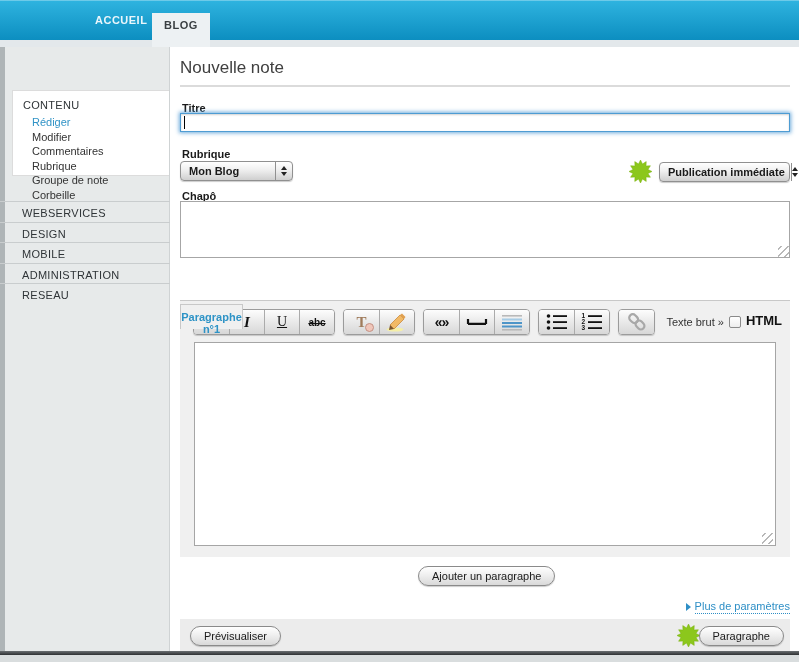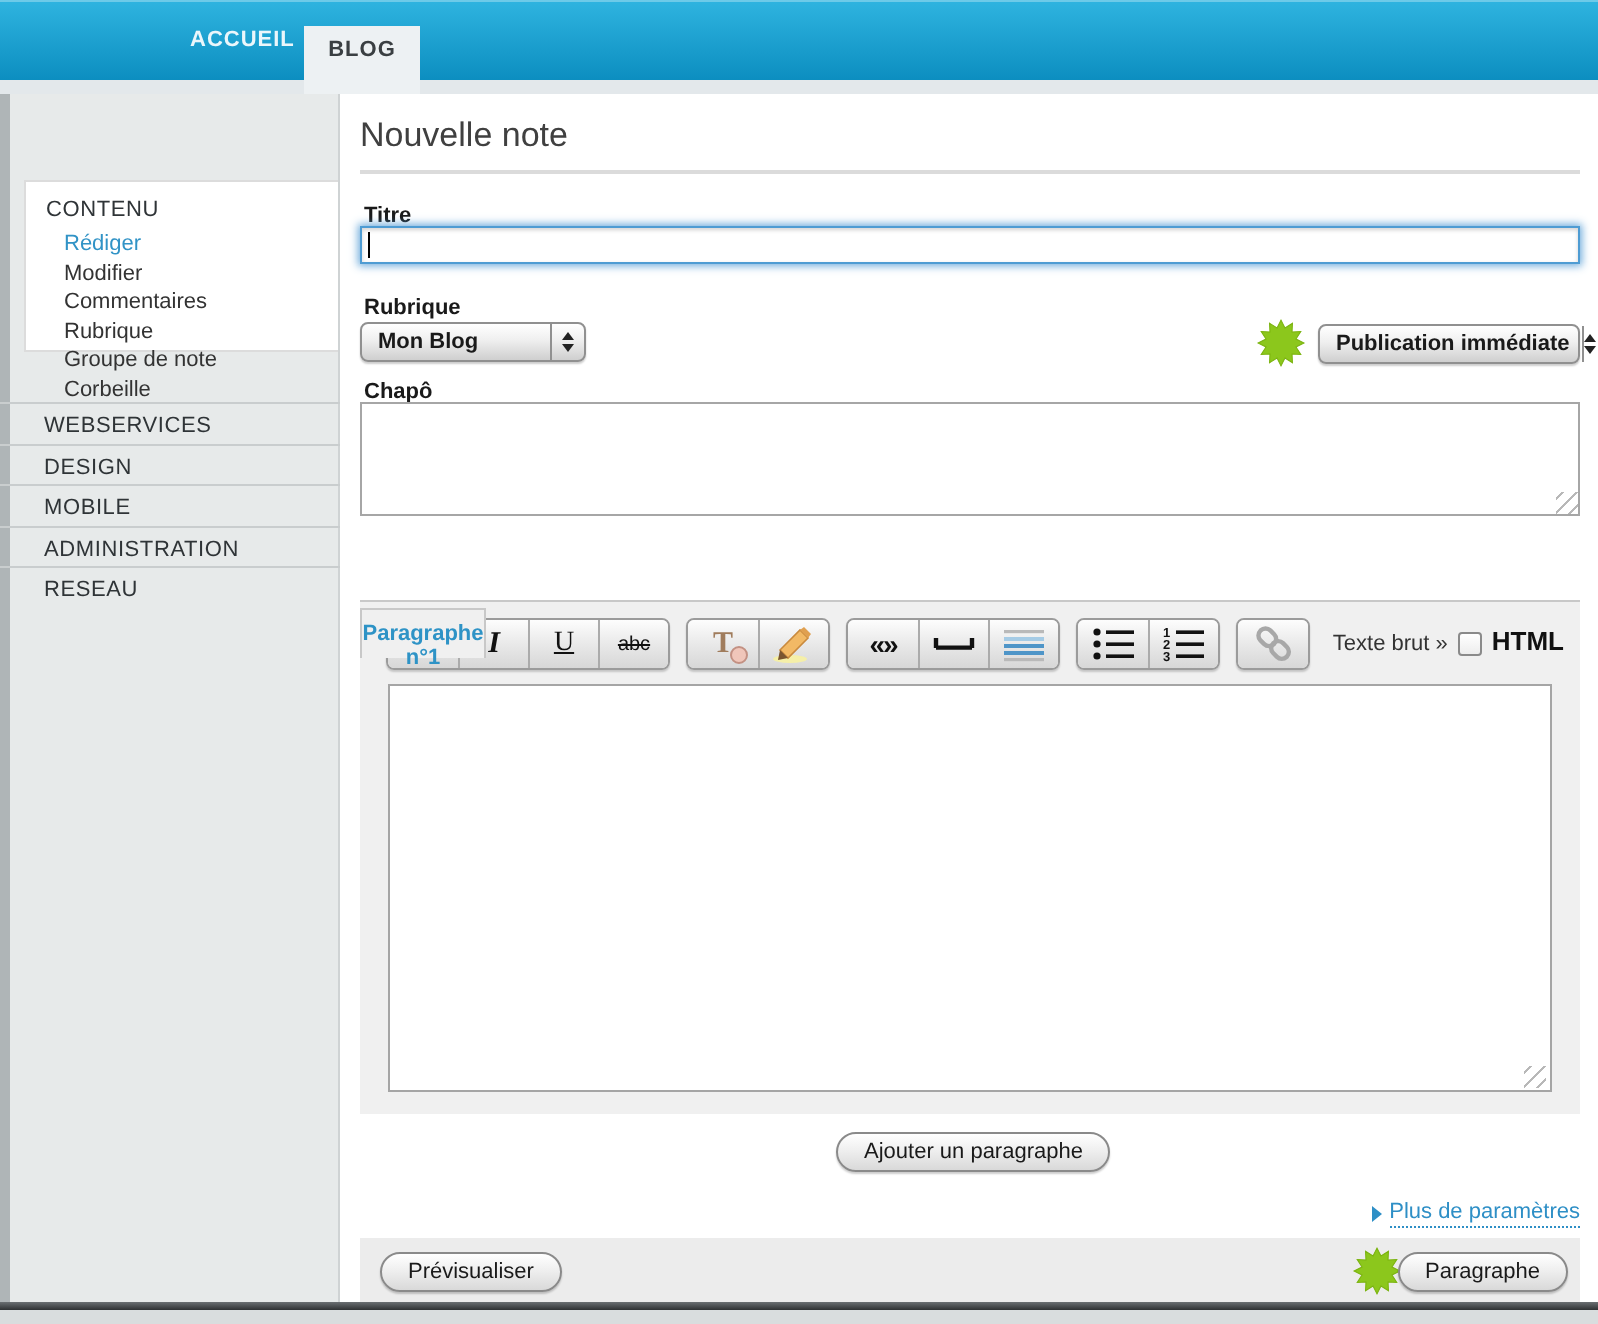--- a/index.html
+++ b/index.html
@@ -65,21 +65,21 @@
   .panel { position:absolute; left:10px; top:254px; width:610px; height:256px; background:#F0F0F0; }
   .toolbar { position:absolute; left:13px; top:8px; display:flex; gap:8px; }
   .tb-group { display:inline-flex; border:1px solid #9B9B9B; border-radius:4px; overflow:hidden; box-shadow:0 1px 1px rgba(0,0,0,.18); }
   .tb-btn { width:35px; height:24px; display:flex; align-items:center; justify-content:center;
     background:linear-gradient(#FDFDFD,#E9E9E9 50%,#D7D7D7); border-left:1px solid #ABABAB; cursor:pointer; }
   .tb-btn:first-child { border-left:none; }
   .g-serif { font-family:"Liberation Serif","DejaVu Serif",serif; color:#111; }
   .g-bold { font-weight:bold; font-size:15px; }
   .g-italic { font-style:italic; font-size:15px; font-weight:bold; }
   .g-under { text-decoration:underline; font-size:14px; }
-  .g-strike { font-size:10px; font-weight:normal; text-decoration:line-through; color:#111; }
+  .g-strike { font-size:10px; font-weight:bold; text-decoration:line-through; color:#111; }
   .g-quotes { font-weight:bold; font-size:14px; letter-spacing:-1px; color:#111; }
   .g-rf { position:relative; font-family:"Liberation Serif",serif; font-weight:bold; font-size:15px; color:#A07C5C; }
   .g-rf .eraser { position:absolute; right:-7px; bottom:-1px; width:9px; height:9px; border-radius:50%;
     background:#F0C6BA; border:1px solid #C39183; }
   .texte-brut { position:absolute; right:8px; top:12px; display:flex; align-items:flex-end; gap:5px; }
   .texte-brut .tb-label { font-size:11px; color:#333; cursor:pointer; }
   .html-check { width:12px; height:12px; appearance:none; -webkit-appearance:none; border:1px solid #8A8A8A; border-radius:2px;
     background:linear-gradient(#FFF,#EDEDED); cursor:pointer; }
   .html-label { font-size:13px; font-weight:bold; color:#111; }
   .body-box { position:absolute; left:14px; top:41px; width:582px; height:204px; border:1px solid #A5A5A5; background:#FFF;

